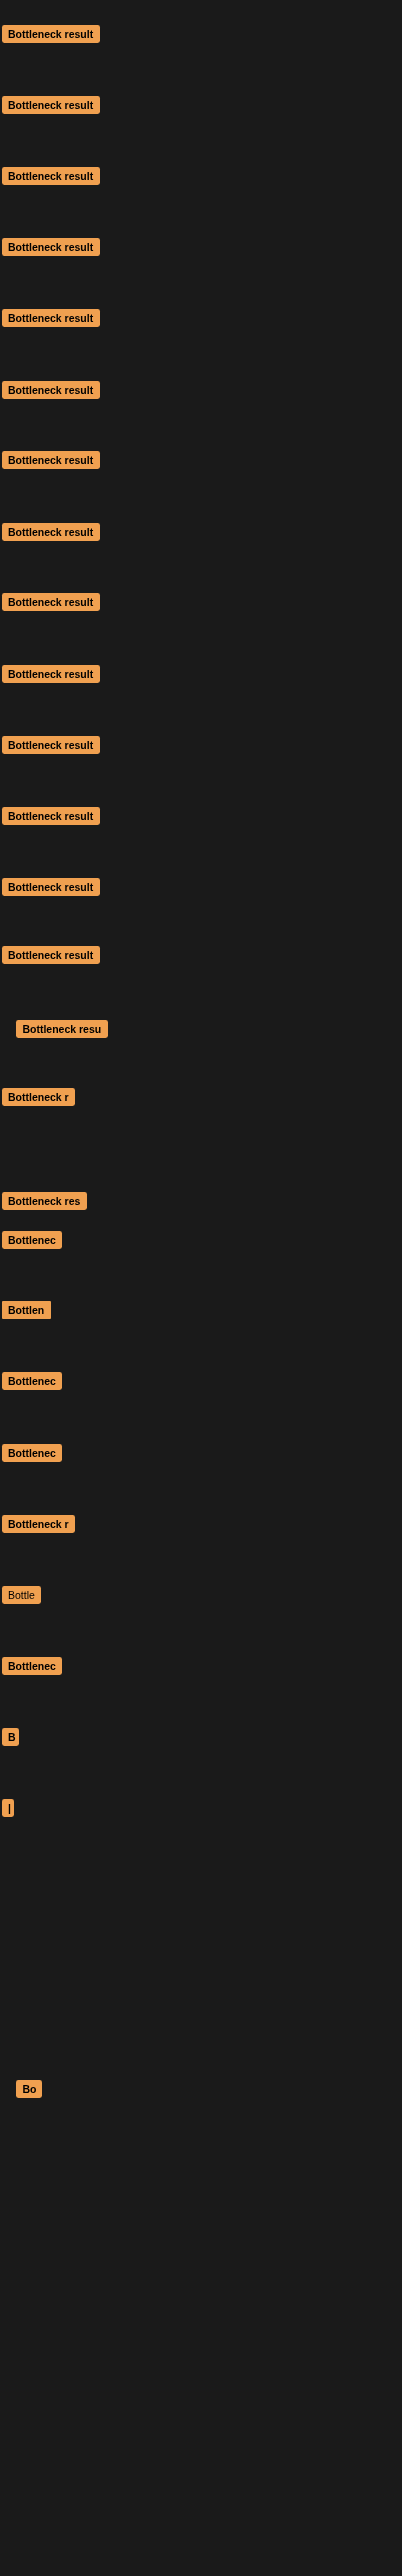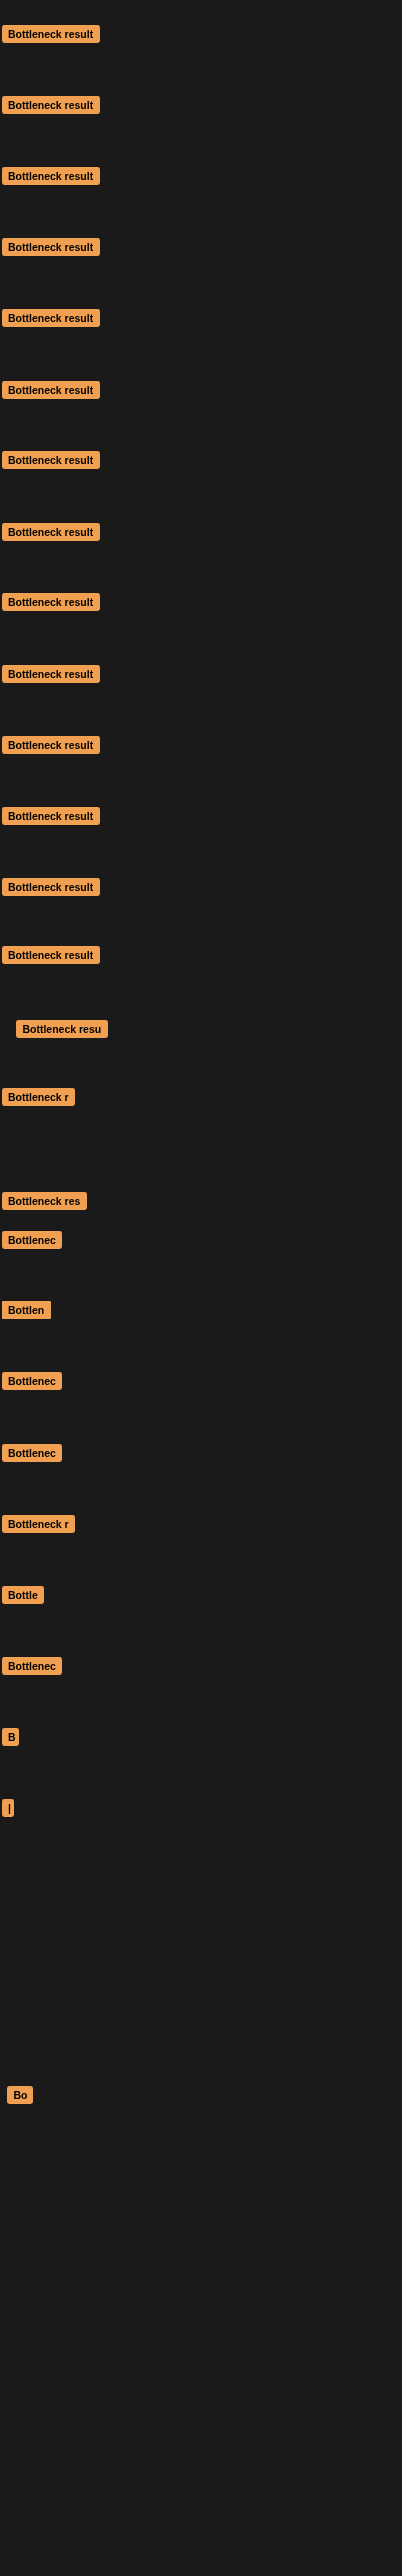--- a/index.html
+++ b/index.html
@@ -91,34 +91,34 @@
       <div style="position: absolute; top: 1369px; left: 1.6px; height: 24px; display: flex; align-items: center;">
         <div style="display: inline-block; background-color: rgb(240, 160, 80); color: rgb(0, 0, 0); font-size: 10.5px; font-weight: bold; padding: 3.2px 6.4px; border-radius: 2.4px; white-space: nowrap; overflow: hidden; max-width: 81px;">Bottlenec</div>
       </div>
       <div style="position: absolute; top: 1441px; left: 1.6px; height: 24px; display: flex; align-items: center;">
         <div style="display: inline-block; background-color: rgb(240, 160, 80); color: rgb(0, 0, 0); font-size: 10.5px; font-weight: bold; padding: 3.2px 6.4px; border-radius: 2.4px; white-space: nowrap; overflow: hidden; max-width: 72px;">Bottlenec</div>
       </div>
       <div style="position: absolute; top: 1512px; left: 1.6px; height: 24px; display: flex; align-items: center;">
         <div style="display: inline-block; background-color: rgb(240, 160, 80); color: rgb(0, 0, 0); font-size: 10.5px; font-weight: bold; padding: 3.2px 6.4px; border-radius: 2.4px; white-space: nowrap; overflow: hidden; max-width: 93px;">Bottleneck r</div>
       </div>
       <div style="position: absolute; top: 1583px; left: 1.6px; height: 24px; display: flex; align-items: center;">
-        <div style="display: inline-block; background-color: rgb(240, 160, 80); color: rgb(0, 0, 0); font-size: 10.5px; font-weight: bold; padding: 3.2px 6.4px; border-radius: 2.4px; white-space: nowrap; overflow: hidden; max-width: 56px;">Bottle</div>
+        <div style="display: inline-block; background-color: rgb(240, 160, 80); color: rgb(0, 0, 0); font-size: 10.5px; font-weight: normal; padding: 3.2px 6.4px; border-radius: 2.4px; white-space: nowrap; overflow: hidden; max-width: 56px;">Bottle</div>
       </div>
       <div style="position: absolute; top: 1654px; left: 1.6px; height: 24px; display: flex; align-items: center;">
         <div style="display: inline-block; background-color: rgb(240, 160, 80); color: rgb(0, 0, 0); font-size: 10.5px; font-weight: bold; padding: 3.2px 6.4px; border-radius: 2.4px; white-space: nowrap; overflow: hidden; max-width: 81px;">Bottlenec</div>
       </div>
       <div style="position: absolute; top: 1725px; left: 1.6px; height: 24px; display: flex; align-items: center;">
         <div style="display: inline-block; background-color: rgb(240, 160, 80); color: rgb(0, 0, 0); font-size: 10.5px; font-weight: bold; padding: 3.2px 6.4px; border-radius: 2.4px; white-space: nowrap; overflow: hidden; max-width: 17.7px;">B</div>
       </div>
       <div style="position: absolute; top: 1796px; left: 1.6px; height: 24px; display: flex; align-items: center;">
         <div style="display: inline-block; background-color: rgb(240, 160, 80); color: rgb(0, 0, 0); font-size: 10.5px; font-weight: bold; padding: 3.2px 6.4px; border-radius: 2.4px; white-space: nowrap; overflow: hidden; max-width: 8px;">|</div>
       </div>
       <div style="position: absolute; top: 1867px; left: 1.6px; height: 24px; display: flex; align-items: center;"></div>
       <div style="position: absolute; top: 1938px; left: 1.6px; height: 24px; display: flex; align-items: center;"></div>
-      <div style="position: absolute; top: 2080px; left: 7px; height: 24px; display: flex; align-items: flex-end;">
+      <div style="position: absolute; top: 2080px; left: 16px; height: 24px; display: flex; align-items: flex-start;">
         <div style="display: inline-block; background-color: rgb(240, 160, 80); color: rgb(0, 0, 0); font-size: 10.5px; font-weight: bold; padding: 3.2px 6.4px; border-radius: 2.4px; white-space: nowrap; overflow: hidden; max-width: 26px;">Bo</div>
       </div>
       <div style="position: absolute; top: 2151px; left: 1.6px; height: 24px; display: flex; align-items: center;"></div>
       <div style="position: absolute; top: 2222px; left: 1.6px; height: 24px; display: flex; align-items: center;"></div>
       <div style="position: absolute; top: 2293px; left: 1.6px; height: 24px; display: flex; align-items: center;"></div>
       <div style="position: absolute; top: 2363px; left: 1.6px; height: 24px; display: flex; align-items: center;"></div>
       <div style="position: absolute; top: 2434px; left: 1.6px; height: 24px; display: flex; align-items: center;"></div>
       <div style="position: absolute; top: 2506px; left: 1.6px; height: 24px; display: flex; align-items: center;"></div>
     </div>
 

